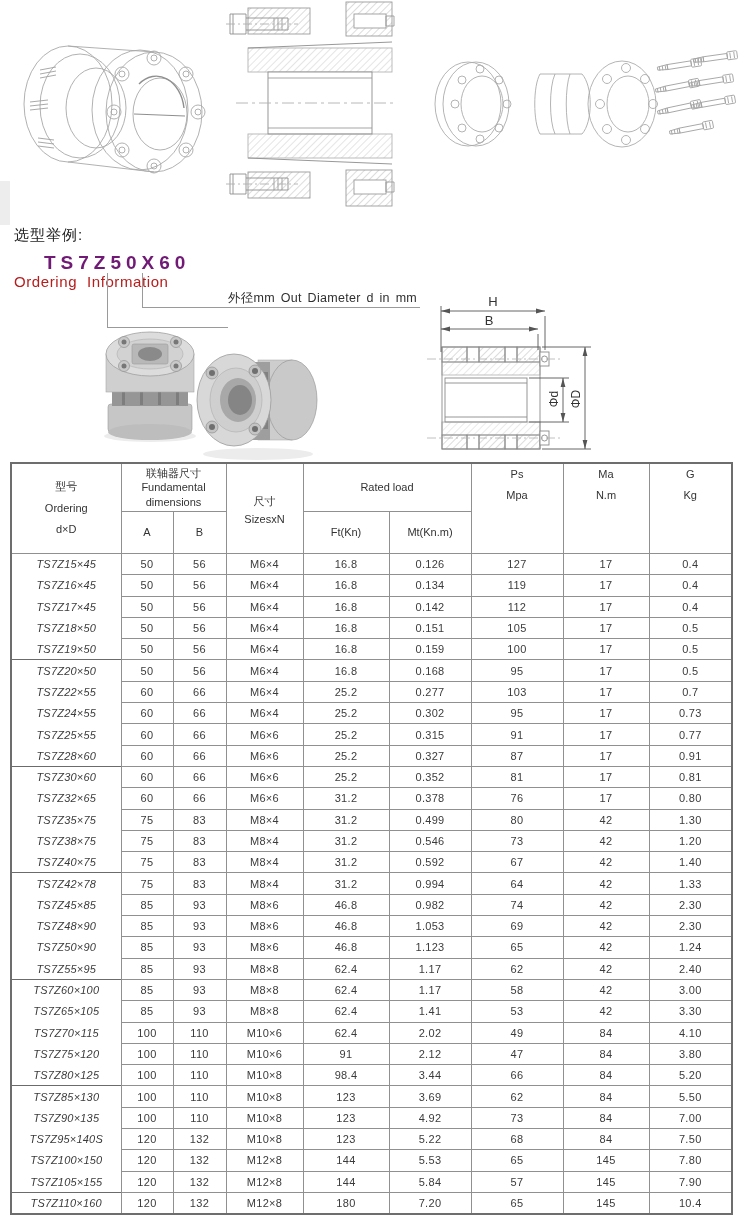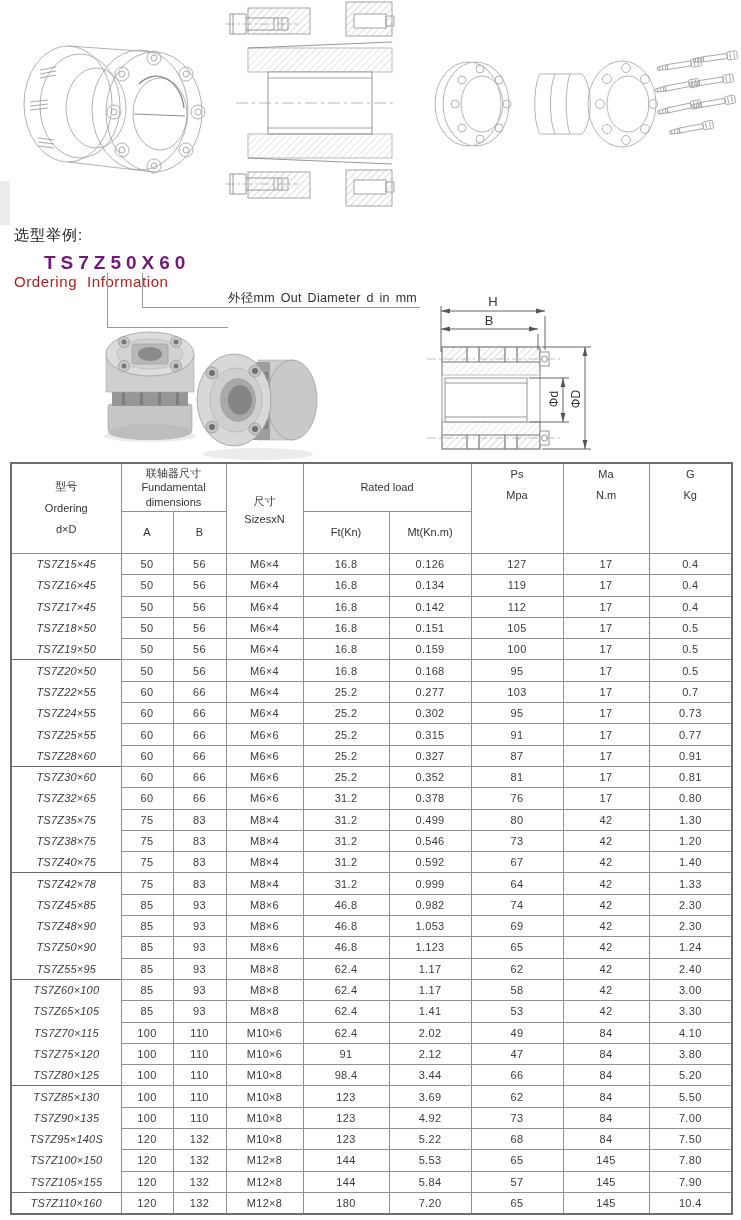--- a/index.html
+++ b/index.html
@@ -507,21 +507,21 @@
           <td>67</td>
           <td>42</td>
           <td>1.40</td>
         </tr>
         <tr class="group-start">
           <td class="cat">TS7Z42×78</td>
           <td>75</td>
           <td>83</td>
           <td>M8×4</td>
           <td>31.2</td>
-          <td>0.999</td>
+          <td>0.994</td>
           <td>64</td>
           <td>42</td>
           <td>1.33</td>
         </tr>
         <tr>
           <td class="cat">TS7Z45×85</td>
           <td>85</td>
           <td>93</td>
           <td>M8×6</td>
           <td>46.8</td>

